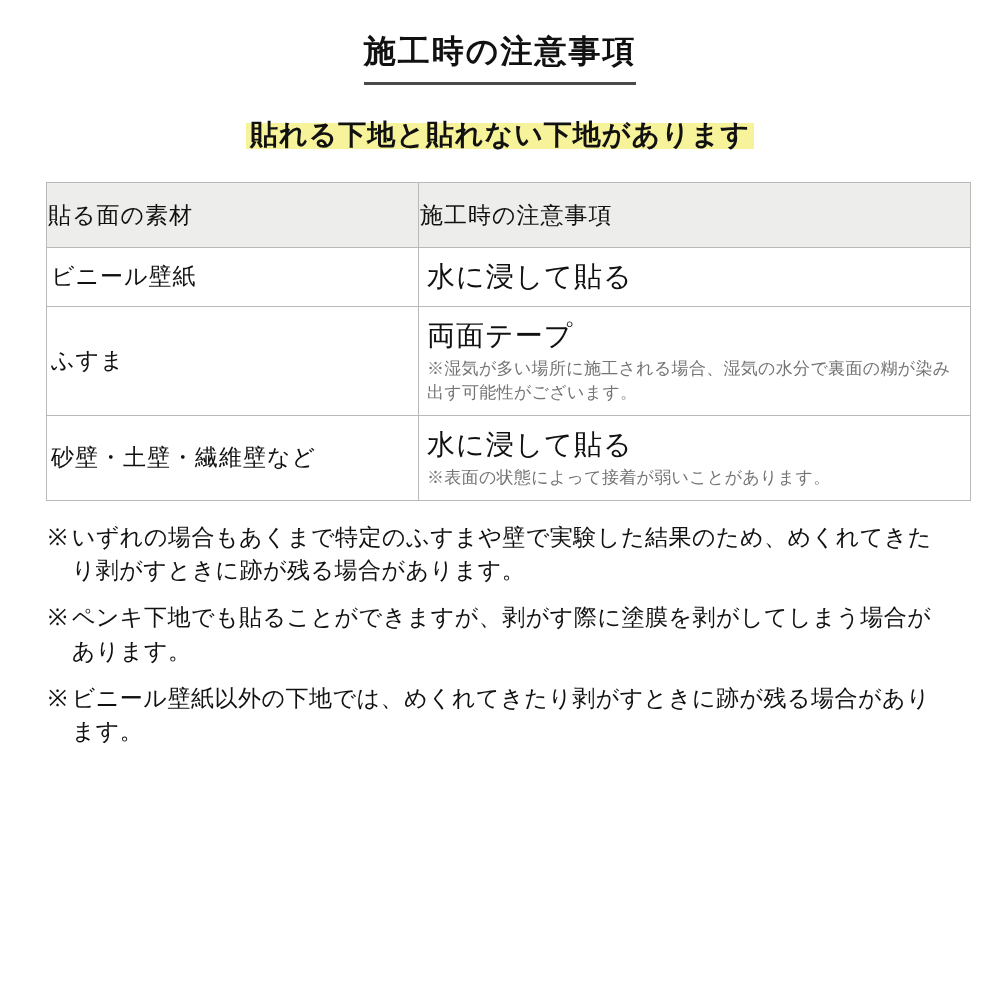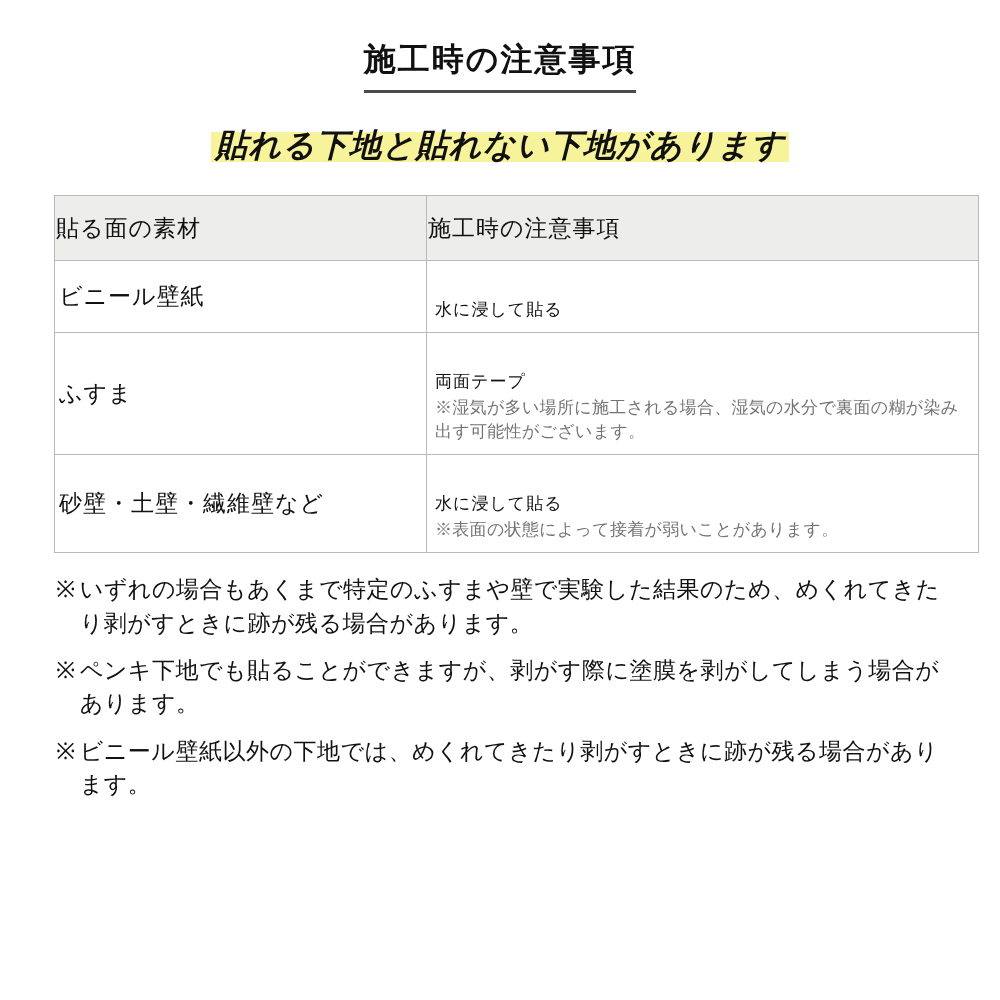--- a/index.html
+++ b/index.html
@@ -12,21 +12,21 @@
     background: #ffffff;
     font-family: "Liberation Sans", sans-serif;
     color: #1a1a1a;
     -webkit-font-smoothing: antialiased;
   }
   .page {
     position: relative;
     width: 1000px;
     height: 1000px;
     box-sizing: border-box;
-    padding: 16px;
+    padding: 8px;
     overflow: hidden;
   }
 
   
   .title-wrap {
     text-align: center;
     padding-top: 22px;
   }
   .title {
     display: inline-block;
@@ -38,28 +38,27 @@
     border-bottom: 3px solid #4a4a4a;
   }
 
   
   .subtitle-wrap {
     text-align: center;
     margin-top: 32px;
   }
   .subtitle {
     display: inline-block;
-    font-size: 32px;
+    font-size: 28px;
     font-weight: bold;
     letter-spacing: 1px;
     color: #111;
     background: linear-gradient(transparent 18%, #f6f39a 18%, #f6f39a 92%, transparent 92%);
     padding: 0 4px;
     line-height: 1.25;
-    font-style: italic;
   }
 
   
   .table-wrap {
     margin: 30px 38px 0 38px;
   }
   table.notes-table {
     width: 924px;
     border-collapse: collapse;
     table-layout: fixed;
@@ -83,24 +82,23 @@
 
   table.notes-table td.material {
     font-size: 23px;
     letter-spacing: 1px;
     padding: 6px 4px;
   }
   table.notes-table td.method {
     padding: 10px 8px;
   }
   .method-main {
-    font-size: 17px;
+    font-size: 28px;
     letter-spacing: 1px;
     line-height: 1.35;
-    margin-top: 28px;
   }
   .method-sub {
     font-size: 17px;
     color: #737373;
     line-height: 1.42;
     margin-top: 2px;
     letter-spacing: 0.3px;
   }
 
   

